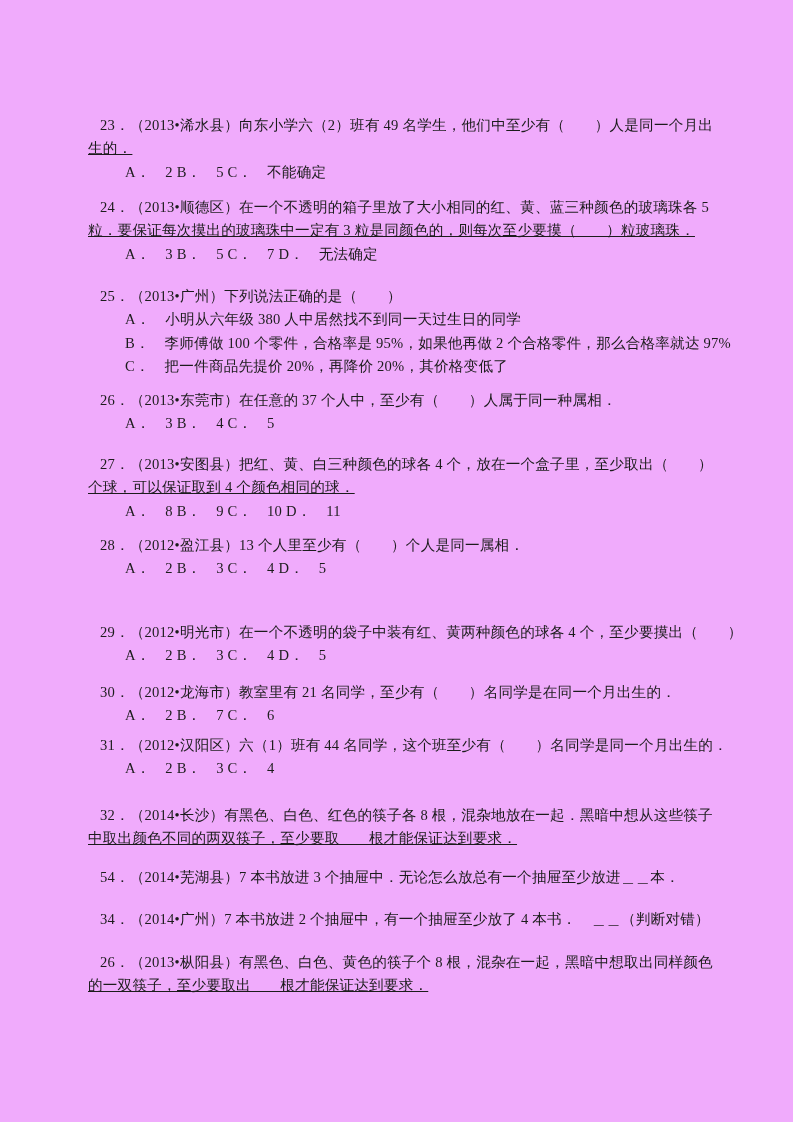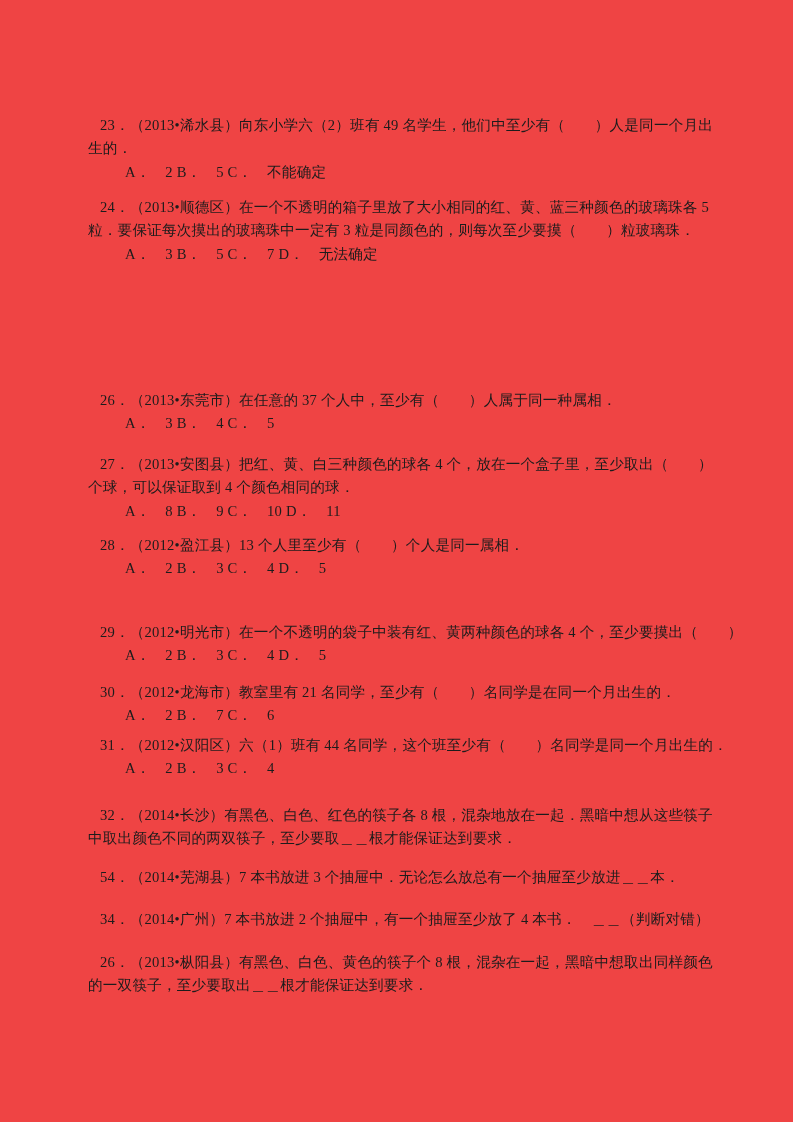--- a/index.html
+++ b/index.html
@@ -11,60 +11,67 @@
     height: 1122px;
     background: #ffffff;
     position: relative;
     overflow: hidden;
     font-family: "Liberation Serif", "DejaVu Serif", serif;
     color: #1c1c1c;
   }
   .page {
     position: absolute;
     inset: 0;
-    background: #ef4444;
+    background: #f0abfc;
   }
   .q {
     position: absolute;
     left: 88px;
     width: 660px;
   }
   .line {
     font-size: 14.6px;
     line-height: 23.3px;
     white-space: pre;
     letter-spacing: 0.2px;
   }
   .first {
     padding-left: 12px;
   }
   .opts {
     padding-left: 37px;
   }
   .cont {
     padding-left: 0;
+    text-decoration: underline;
   }
 </style>
 </head>
 <body>
 
 <div class="page">
 
   <div class="q" style="top:114px">
     <div class="line first">23．（2013•浠水县）向东小学六（2）班有 49 名学生，他们中至少有（　　）人是同一个月出</div>
     <div class="line cont">生的．</div>
     <div class="line opts">A．　2 B．　5 C．　不能确定</div>
   </div>
 
   <div class="q" style="top:196px">
     <div class="line first">24．（2013•顺德区）在一个不透明的箱子里放了大小相同的红、黄、蓝三种颜色的玻璃珠各 5</div>
     <div class="line cont">粒．要保证每次摸出的玻璃珠中一定有 3 粒是同颜色的，则每次至少要摸（　　）粒玻璃珠．</div>
     <div class="line opts">A．　3 B．　5 C．　7 D．　无法确定</div>
   </div>
 
+  <div class="q" style="top:285px">
+    <div class="line first">25．（2013•广州）下列说法正确的是（　　）</div>
+    <div class="line opts">A．　小明从六年级 380 人中居然找不到同一天过生日的同学</div>
+    <div class="line opts">B．　李师傅做 100 个零件，合格率是 95%，如果他再做 2 个合格零件，那么合格率就达 97%</div>
+    <div class="line opts">C．　把一件商品先提价 20%，再降价 20%，其价格变低了</div>
+  </div>
 
   <div class="q" style="top:389px">
     <div class="line first">26．（2013•东莞市）在任意的 37 个人中，至少有（　　）人属于同一种属相．</div>
     <div class="line opts">A．　3 B．　4 C．　5</div>
   </div>
 
   <div class="q" style="top:453px">
     <div class="line first">27．（2013•安图县）把红、黄、白三种颜色的球各 4 个，放在一个盒子里，至少取出（　　）</div>
     <div class="line cont">个球，可以保证取到 4 个颜色相同的球．</div>
     <div class="line opts">A．　8 B．　9 C．　10 D．　11</div>

